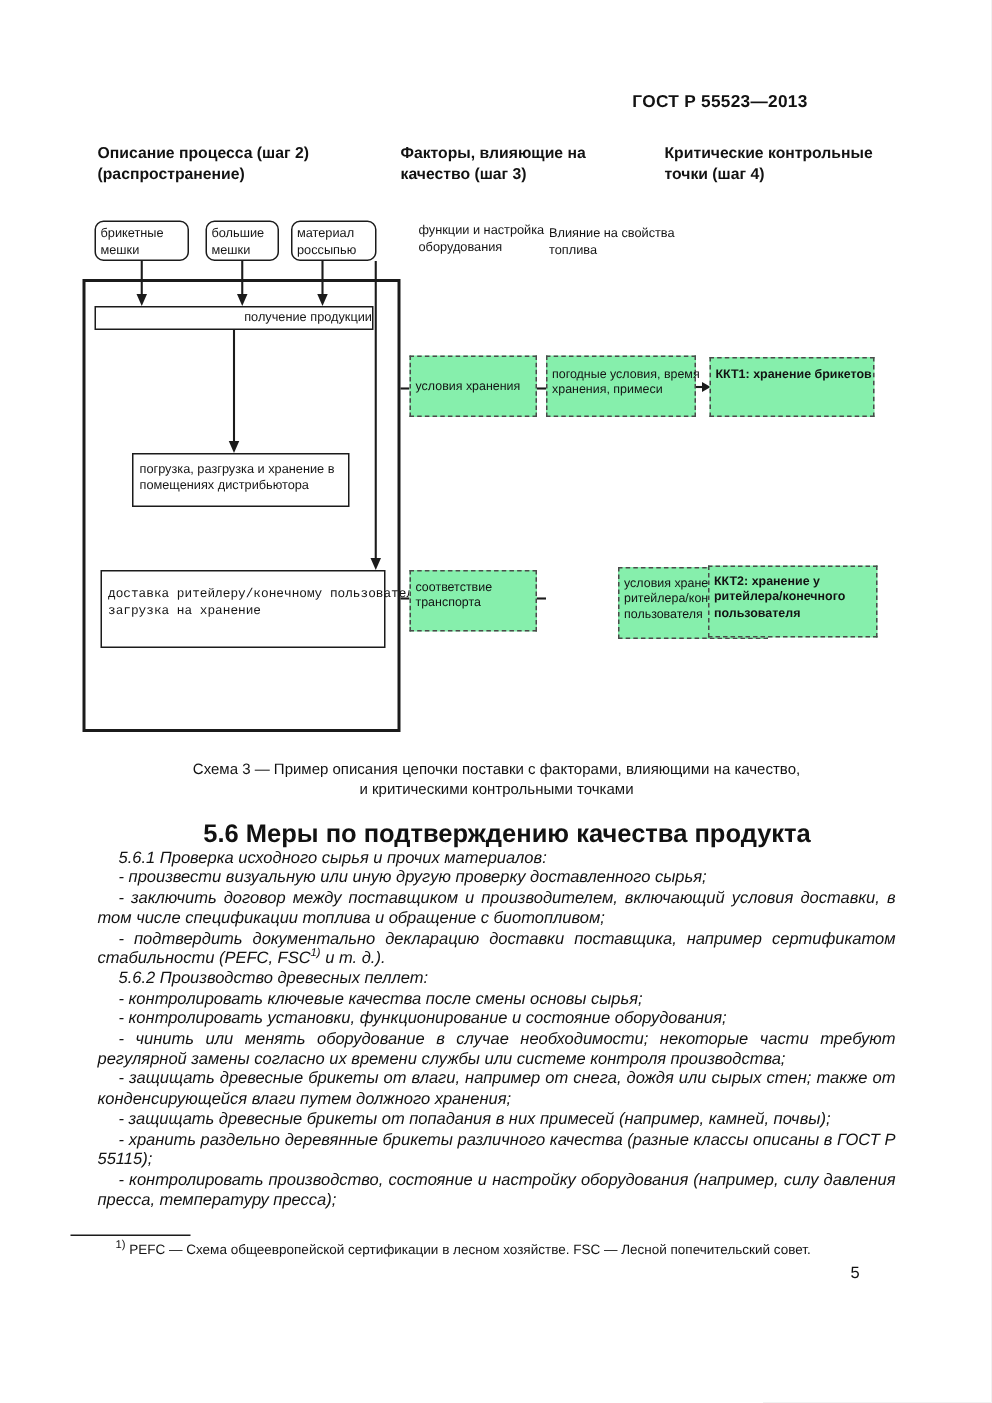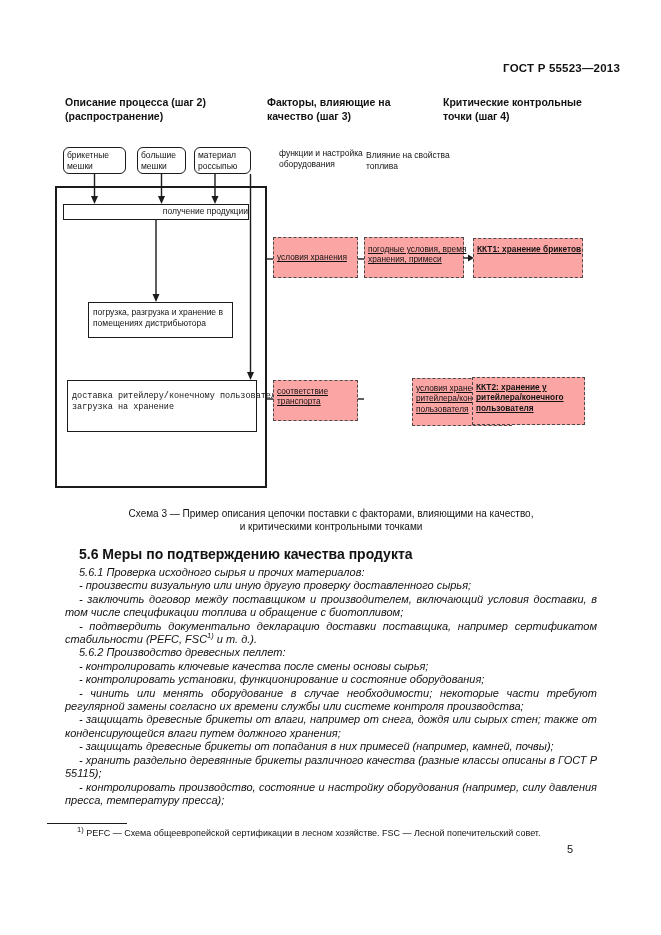--- a/index.html
+++ b/index.html
@@ -7,40 +7,40 @@
     position:relative;width:661px;height:935px;background:#ffffff;
     font-family:"Liberation Sans",sans-serif;color:#121212;overflow:hidden;
     margin:0 auto;
   }
   .abs{position:absolute;}
   .bold{font-weight:bold;}
   .pre{white-space:pre;}
   .preline{white-space:pre-line;}
 
   
-  .gost-header{top:62px;left:340px;width:280px;text-align:right;font-size:11.5px;font-weight:bold;letter-spacing:.2px;}
+  .gost-header{top:62px;left:340px;width:280px;text-align:center;font-size:11.5px;font-weight:bold;letter-spacing:.2px;}
 
   
   .colhead{font-size:10.5px;font-weight:bold;line-height:13.5px;}
   .colhead.c1{left:65px;top:96px;width:180px;}
   .colhead.c2{left:267px;top:96px;width:140px;}
   .colhead.c3{left:443px;top:96px;width:170px;}
 
   
   .dg{font-size:8.5px;line-height:10.5px;color:#151515;}
   .node{position:absolute;border:1.4px solid #1b1b1b;background:#fff;box-sizing:border-box;}
   .rounded{border-radius:6px;padding:2px 3px;}
   .outer{left:55px;top:186px;width:212px;height:302px;border:2px solid #1b1b1b;background:transparent;}
-  .dashed{position:absolute;border:1px dashed #4a4a4a;background:#fca5a5;box-sizing:border-box;font-size:8.3px;line-height:10.3px;text-decoration:underline;}
+  .dashed{position:absolute;border:1px dashed #4a4a4a;background:#86efac;box-sizing:border-box;font-size:8.3px;line-height:10.3px;}
   .lbl{font-size:8.5px;line-height:10.5px;}
   svg.wires{position:absolute;left:0;top:0;}
 
   
   .caption{left:65px;top:507px;width:532px;text-align:center;font-size:10px;line-height:13px;}
-  .sec-heading{left:65px;top:546px;width:532px;font-size:14px;font-weight:bold;text-indent:14px;}
+  .sec-heading{left:65px;top:546px;width:532px;font-size:17px;font-weight:bold;text-indent:14px;text-align:center;}
   .bodytext{left:65px;top:566px;width:532px;font-size:11px;line-height:13.4px;text-align:justify;}
   .bodytext p{margin:0;text-indent:14px;font-style:italic;}
   sup{font-size:7.5px;line-height:0;}
 
   
   .fn-rule{left:47px;top:823px;width:80px;height:1.2px;background:#1b1b1b;}
   .footnote{left:65px;top:828px;width:525px;font-size:9px;line-height:11px;text-indent:12px;}
   .pagenum{left:560px;top:843px;width:20px;text-align:center;font-size:11px;}
 </style>
 </head>

